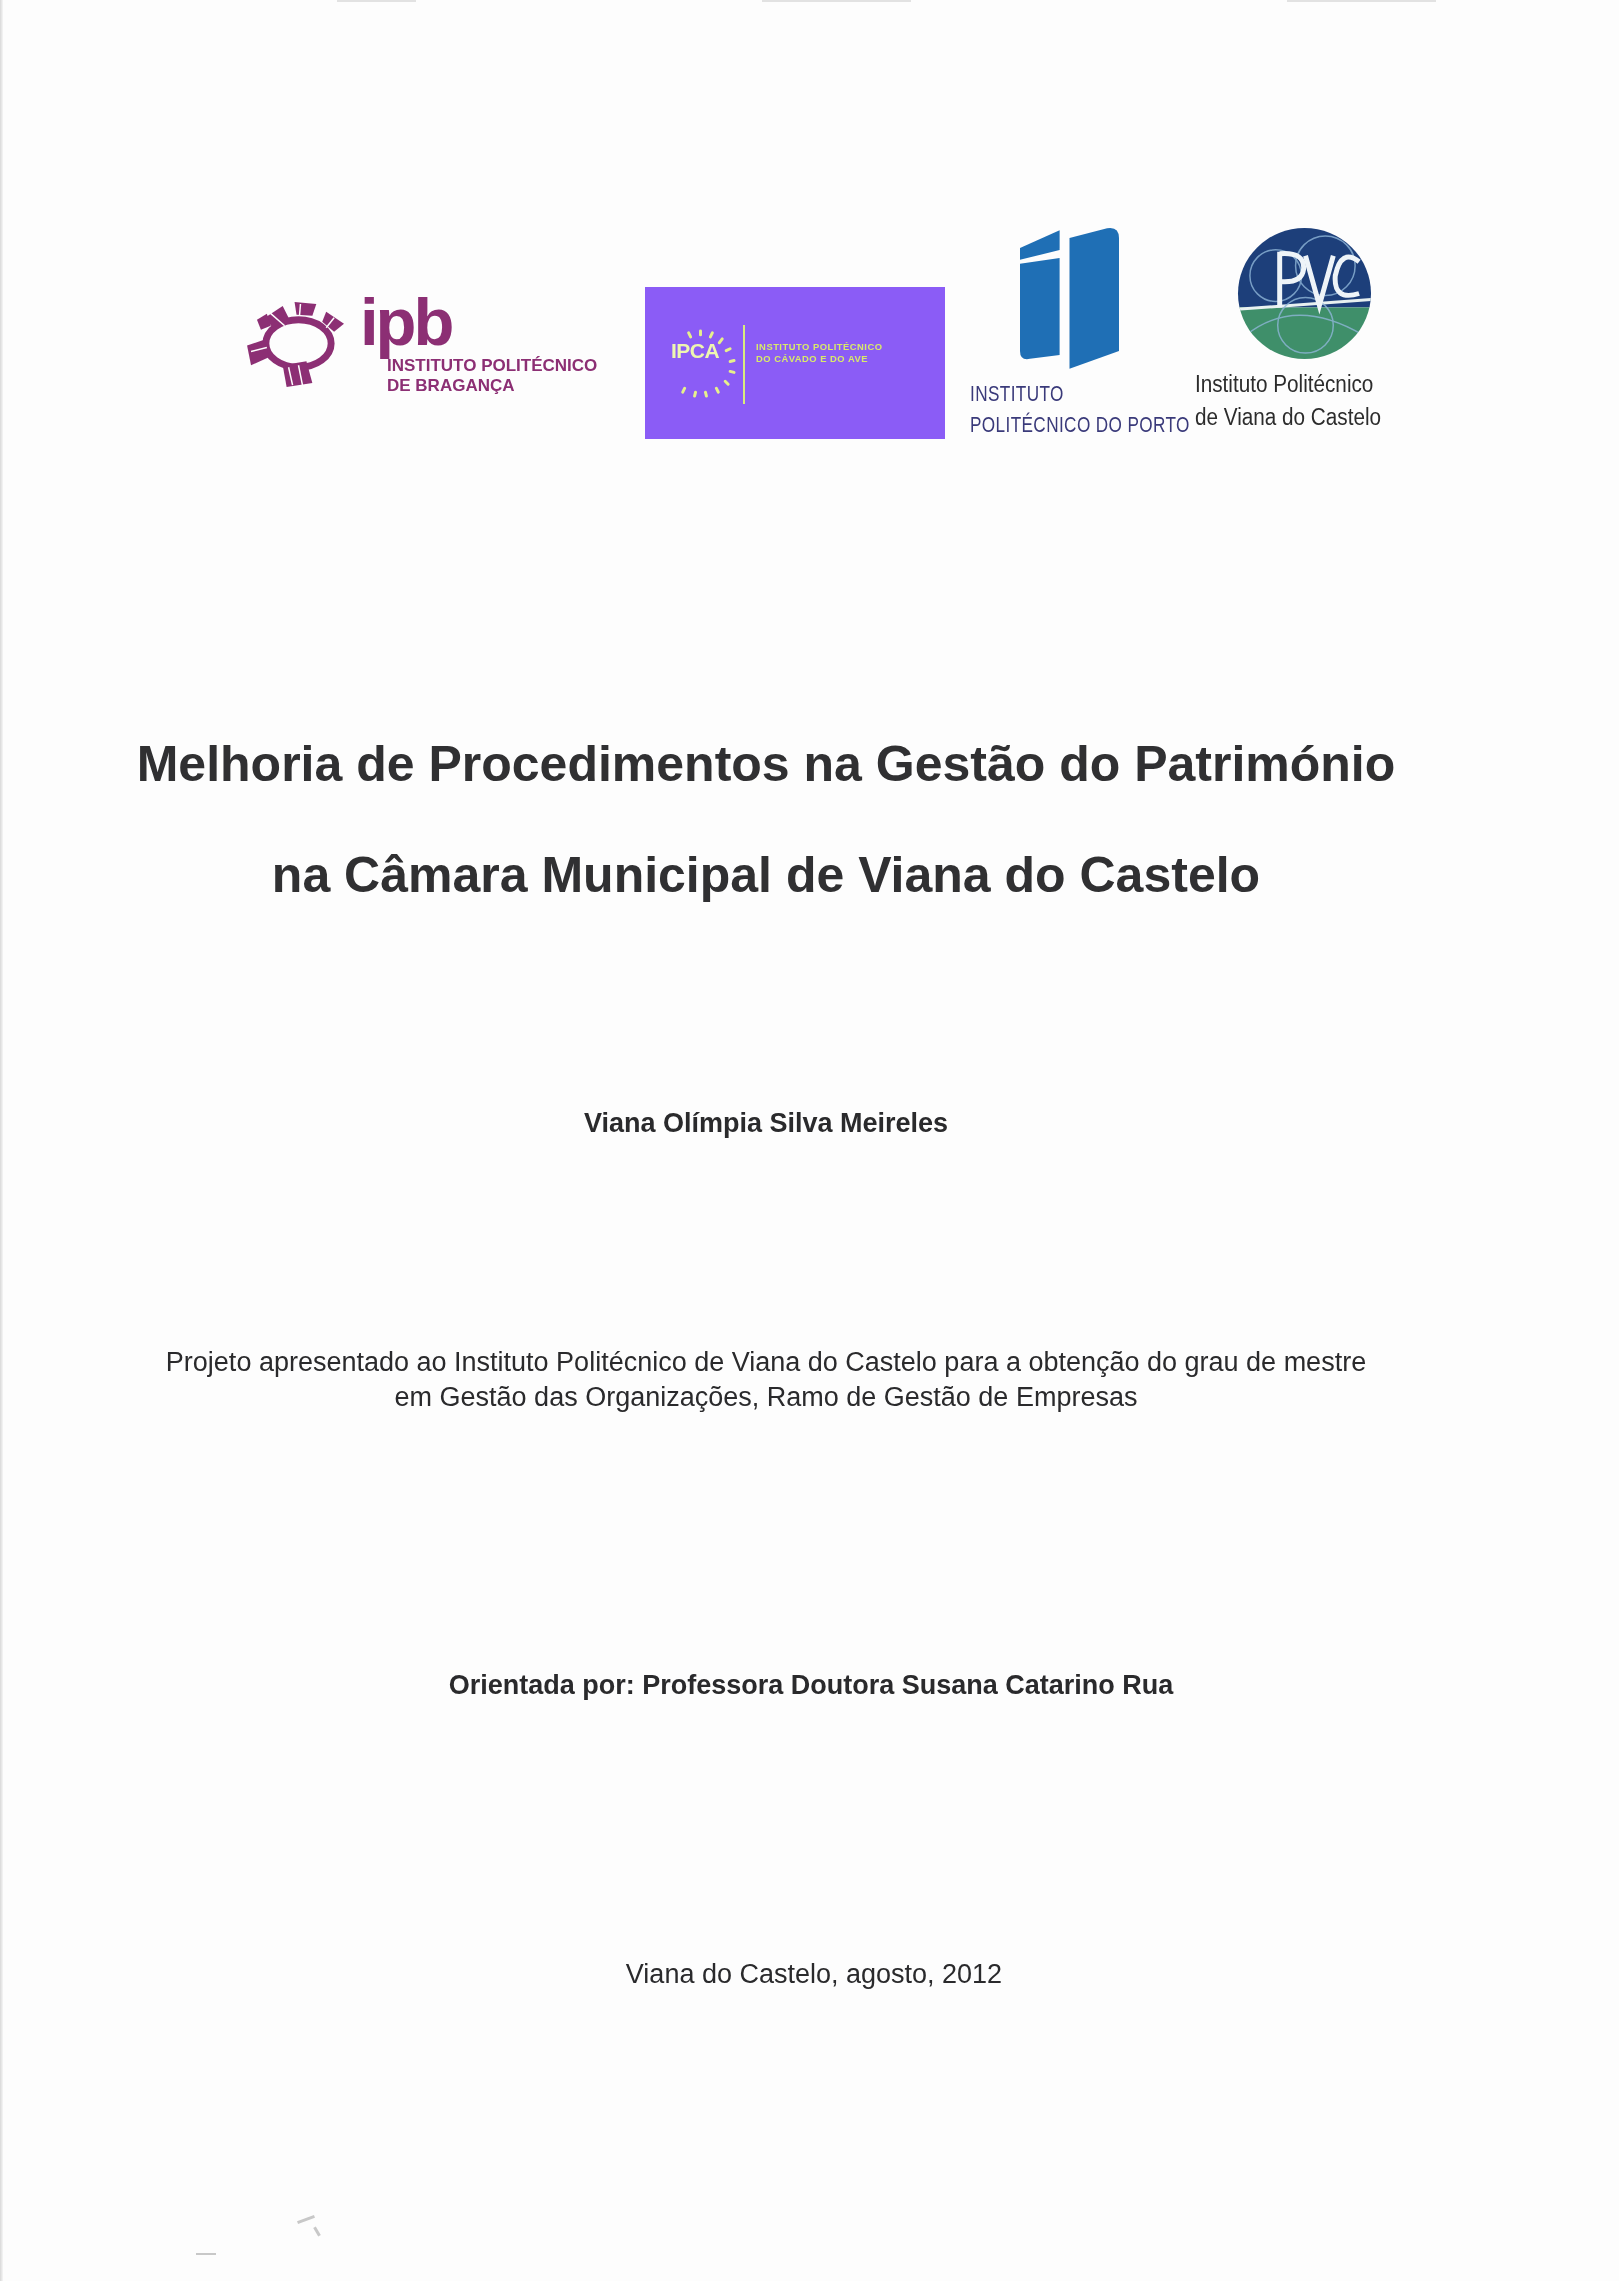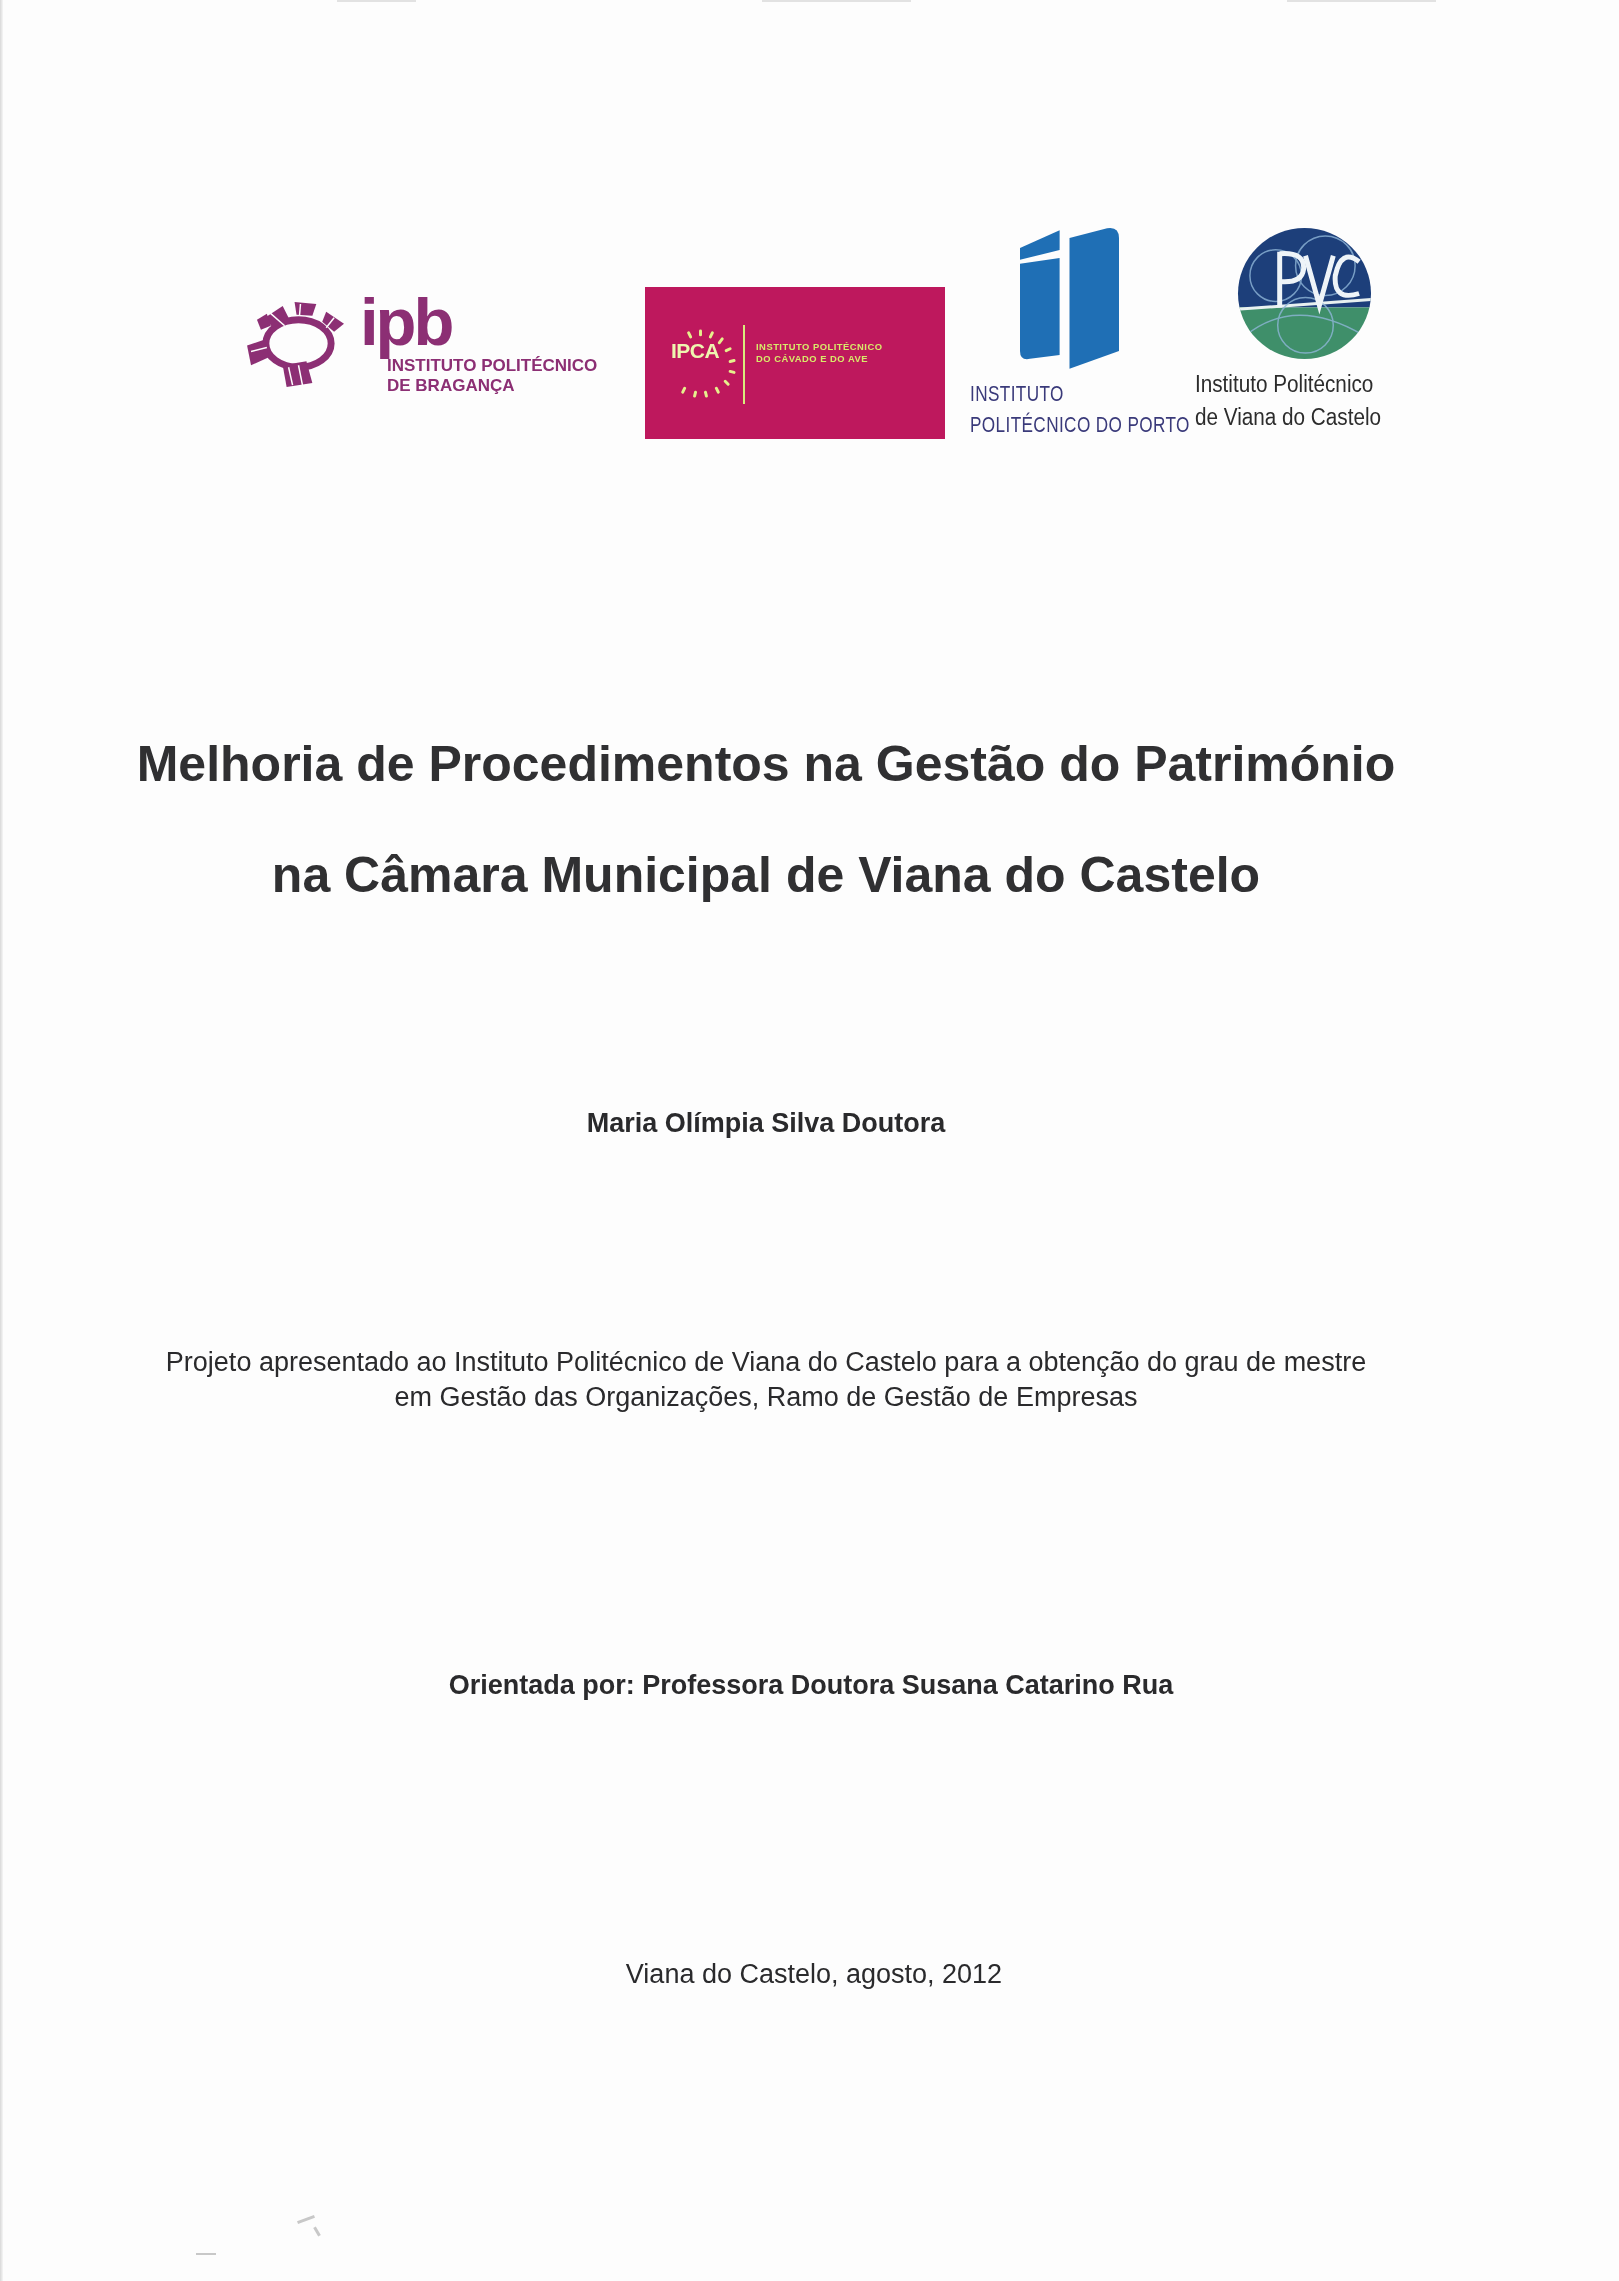--- a/index.html
+++ b/index.html
@@ -16,21 +16,21 @@
     .scan-mark-top { position: absolute; top: 0; height: 2px; background: #e2e2e2; }
     .abs { position: absolute; }
     .center-line { position: absolute; left: 0; width: 1532px; text-align: center; white-space: nowrap; }
 
     
     .ipb { left: 243px; top: 295px; width: 366px; height: 109px; }
     .ipb-text { position: absolute; left: 144px; font-weight: bold; color: #8c2f74; font-size: 17px; letter-spacing: 0px; line-height: 19px; }
     .ipb-word { position: absolute; left: 117px; top: -8px; font-size: 67px; font-weight: bold; color: #8c2f74; letter-spacing: -3px; line-height: 69px; }
 
     
-    .ipca { left: 645px; top: 287px; width: 300px; height: 152px; background: #be185d; }
+    .ipca { left: 645px; top: 287px; width: 300px; height: 152px; background: #8b5cf6; }
     .ipca-mark { position: absolute; left: 26px; top: 52px; color: #eef6b0; font-size: 21px; font-weight: bold; letter-spacing: -0.5px; }
     .ipca-sep { position: absolute; left: 98px; top: 38px; width: 2px; height: 79px; background: #d8ec7c; }
     .ipca-name { position: absolute; left: 111px; top: 54px; color: #d8ea6a; font-size: 9.4px; line-height: 12px; font-weight: bold; letter-spacing: 0.5px; }
 
     
     .ipp-icon { left: 1020px; top: 224px; width: 99px; height: 145px; }
     .ipp-text { left: 970px; top: 378px; color: #3a3a7a; font-family: "Liberation Sans", sans-serif; font-size: 22px; line-height: 31px; transform: scaleX(0.78); transform-origin: left top; letter-spacing: 0.5px; }
 
     
     .ipvc-logo { left: 1236px; top: 226px; width: 137px; height: 135px; }
@@ -139,21 +139,21 @@
   </g>
 </svg>
 <div class="abs ipvc-text">
   <div>Instituto Politécnico</div>
   <div>de Viana do Castelo</div>
 </div>
 
 <div class="center-line title" style="top:735px;">Melhoria de Procedimentos na Gestão do Património</div>
 <div class="center-line title" style="top:846px;">na Câmara Municipal de Viana do Castelo</div>
 
-<div class="center-line author" style="top:1108px;">Maria Olímpia Silva Doutora</div>
+<div class="center-line author" style="top:1108px;">Viana Olímpia Silva Meireles</div>
 
 <div class="center-line body-text" style="top:1335px;margin-top:12px;">Projeto apresentado ao Instituto Politécnico de Viana do Castelo para a obtenção do grau de mestre</div>
 <div class="center-line body-text" style="top:1382px;">em Gestão das Organizações, Ramo de Gestão de Empresas</div>
 
 <div class="center-line advisor" style="top:1670px;margin-left:45px;">Orientada por: Professora Doutora Susana Catarino Rua</div>
 
 <div class="center-line dateplace" style="top:1959px;">Viana do Castelo, agosto, 2012</div>
 
 <div class="speck" style="left:297px;top:2218px;width:18px;height:3px;transform:rotate(-20deg);"></div>
 <div class="speck" style="left:312px;top:2230px;width:10px;height:3px;transform:rotate(60deg);"></div>

